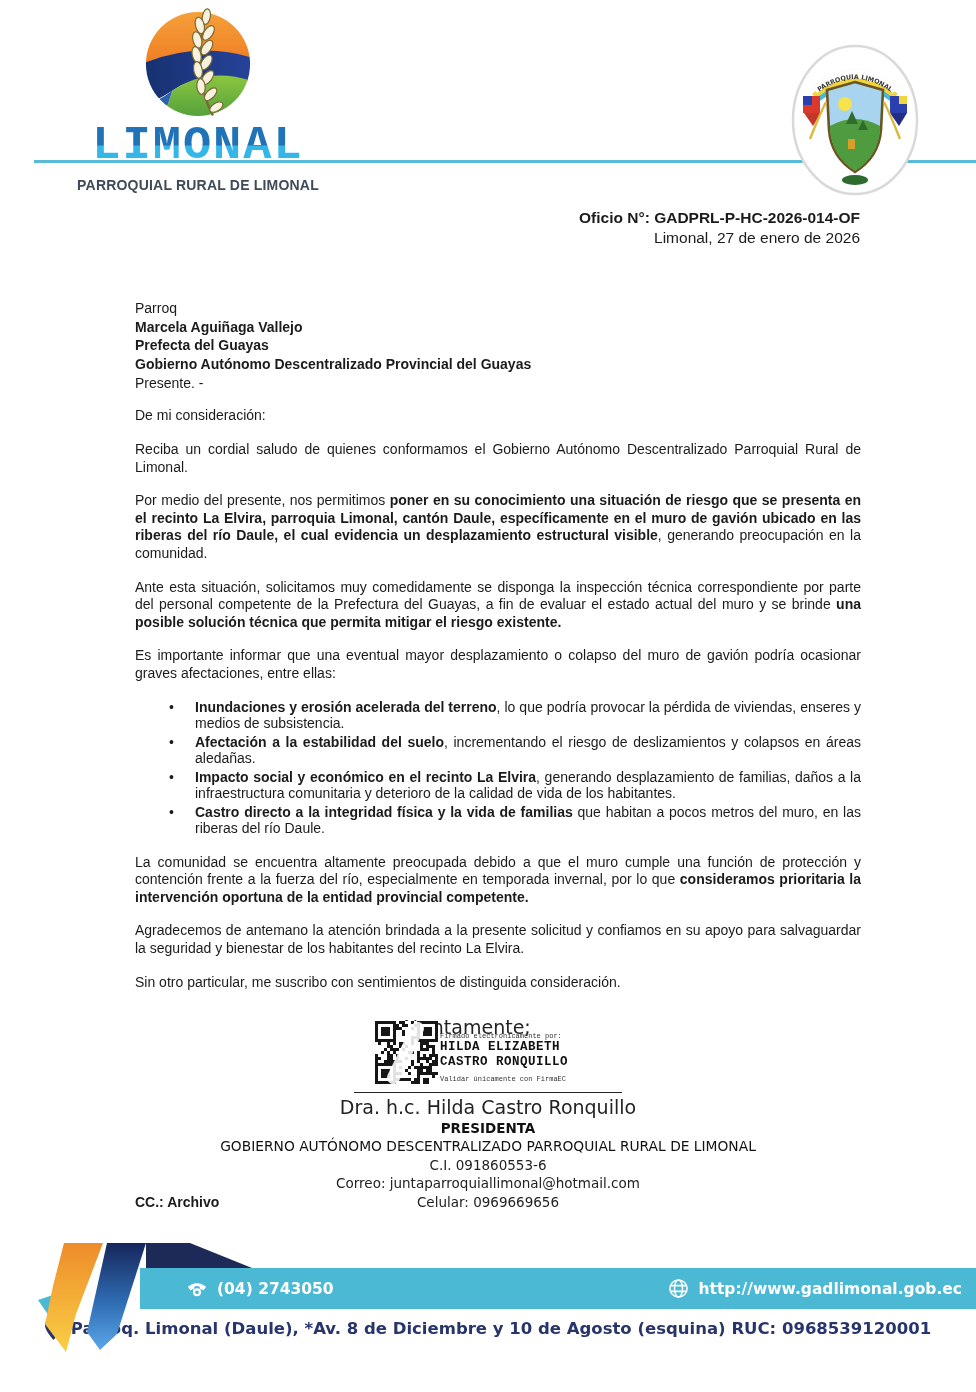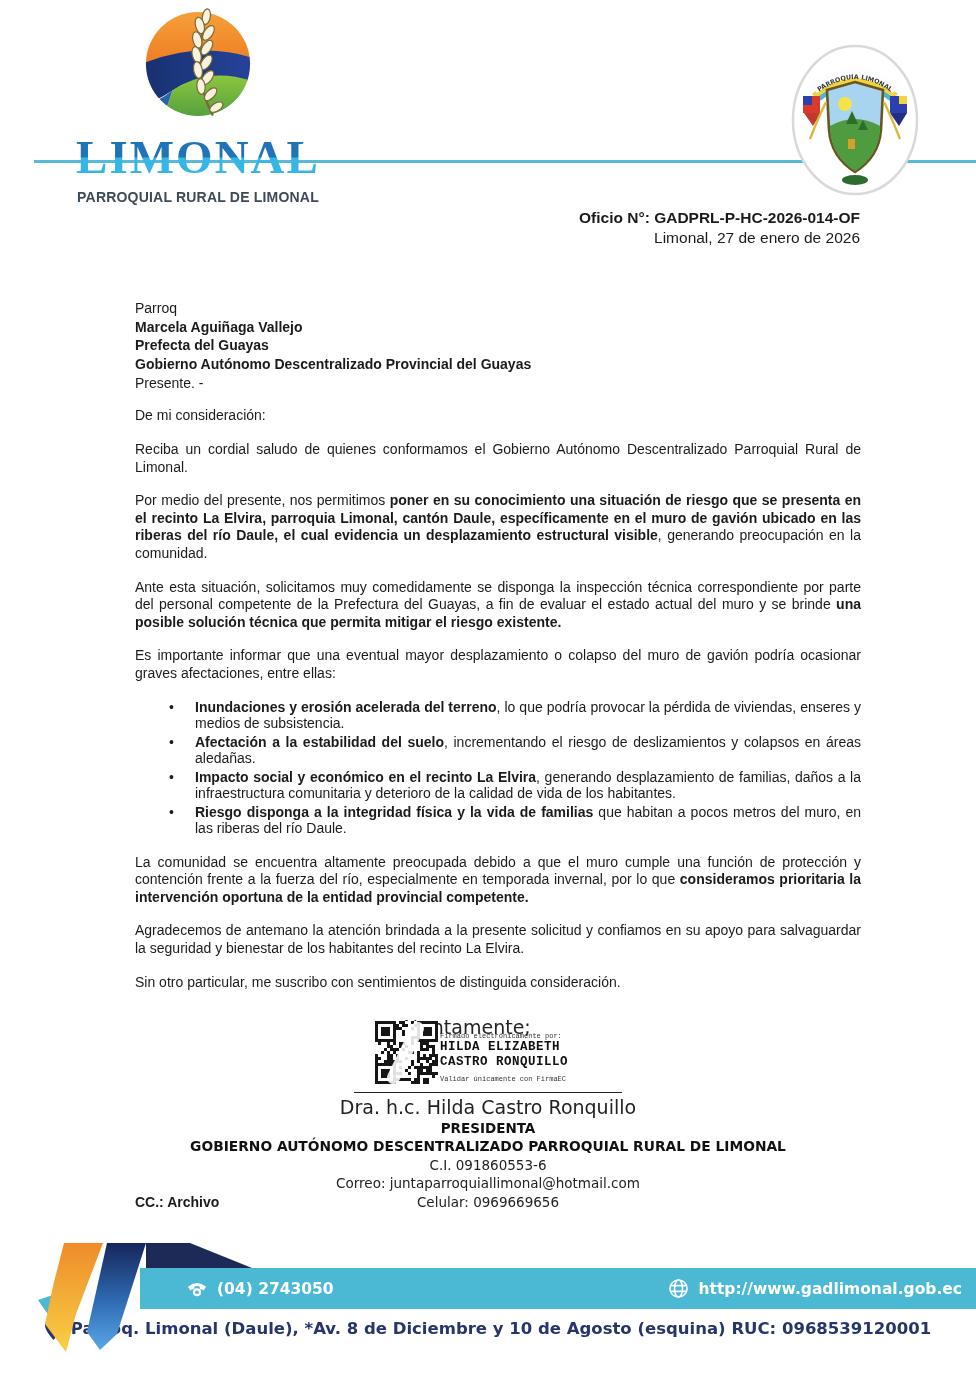--- a/index.html
+++ b/index.html
@@ -3,23 +3,23 @@
 <meta charset="utf-8">
 <style>
   html,body{margin:0;padding:0;background:#e8e8e8;}
   .page{position:relative;width:976px;height:1392px;background:#fff;margin:0 auto;
         font-family:"Liberation Sans",sans-serif;color:#1b1b1b;overflow:hidden;}
 
   
   .brand-rule{position:absolute;left:34px;right:0;top:160px;height:3px;background:#57bad7;z-index:1;}
   .logo-block{position:absolute;left:46px;top:8px;width:304px;text-align:center;z-index:2;}
   .logo-graphic{display:block;margin:0 auto;}
-  .wordmark{font-family:Liberation Serif, serif;font-weight:800;font-size:47px;letter-spacing:2px;line-height:1;
+  .wordmark{font-family:Liberation Mono, monospace;font-weight:800;font-size:47px;letter-spacing:2px;line-height:1;
             background:linear-gradient(180deg,#1f73b6 48%,#35b6e8 52%);
-            -webkit-background-clip:text;background-clip:text;color:transparent;margin-top:14px;}
+            -webkit-background-clip:text;background-clip:text;color:transparent;margin-top:2px;}
   .logo-sub{font-size:14px;font-weight:700;color:#3e4a57;line-height:1.42;margin-top:7px;letter-spacing:.2px;}
   .emblem{position:absolute;left:790px;top:44px;z-index:3;}
 
   .oficio{position:absolute;right:116px;top:208px;text-align:right;font-size:15.5px;line-height:1.32;z-index:2;}
   .oficio .num{font-weight:bold;}
 
   
   .letter{position:absolute;left:135px;top:299px;width:726px;font-size:14px;line-height:17.6px;text-align:justify;}
   .recipient{line-height:18.7px;margin:0 0 14px 0;text-align:left;}
   .recipient .b{font-weight:bold;}
@@ -38,21 +38,21 @@
   .qr i{position:absolute;width:3px;height:3px;background:#161616;}
   .qr::after{content:"";position:absolute;left:24px;top:-2px;width:13px;height:68px;background:rgba(255,255,255,.88);
              transform:rotate(26deg);border-radius:7px;}
   .stamp-text{position:absolute;left:112px;top:20px;text-align:left;font-family:"Liberation Mono",monospace;z-index:3;}
   .stamp-tiny{font-size:7px;color:#333;line-height:8px;}
   .stamp-name{font-size:12.5px;font-weight:bold;color:#111;line-height:15px;letter-spacing:.5px;}
   .stamp-gap{height:5px;}
   .sig-line{width:268px;margin:2px auto 3px auto;border-top:1.6px solid #222;}
   .sig-name{font-size:19px;color:#222;}
   .sig-title{font-size:13.5px;font-weight:bold;color:#111;margin-top:2px;}
-  .sig-org{font-size:13.8px;font-weight:bold;color:#111;margin-top:2px;}
+  .sig-org{font-size:13.8px;font-weight:normal;color:#111;margin-top:2px;}
   .sig-small{font-size:13.5px;color:#222;margin-top:2.5px;}
   .cc{position:absolute;left:135px;top:1194px;font-size:14px;font-weight:bold;}
 
   
   .footer-bar{position:absolute;left:140px;right:0;top:1268px;height:41px;background:#4bb8d4;z-index:1;
               display:flex;align-items:center;justify-content:space-between;
               padding:0 14px 0 46px;box-sizing:border-box;
               color:#fff;font-family:"DejaVu Sans",sans-serif;font-weight:bold;font-size:15.5px;}
   .bar-item{display:flex;align-items:center;gap:9px;white-space:nowrap;}
   .ribbon{position:absolute;left:38px;top:1240px;z-index:2;}
@@ -170,21 +170,21 @@
     <p><span>Por medio del presente, nos permitimos </span><span class="bold">poner en su conocimiento una situación de riesgo que se presenta en el recinto La Elvira, parroquia Limonal, cantón Daule, específicamente en el muro de gavión ubicado en las riberas del río Daule, el cual evidencia un desplazamiento estructural visible</span><span>, generando preocupación en la comunidad.</span></p>
 
     <p><span>Ante esta situación, solicitamos muy comedidamente se disponga la inspección técnica correspondiente por parte del personal competente de la Prefectura del Guayas, a fin de evaluar el estado actual del muro y se brinde </span><span class="bold">una posible solución técnica que permita mitigar el riesgo existente.</span></p>
 
     <p>Es importante informar que una eventual mayor desplazamiento o colapso del muro de gavión podría ocasionar graves afectaciones, entre ellas:</p>
 
     <ul class="risks">
       <li><span class="bold">Inundaciones y erosión acelerada del terreno</span><span>, lo que podría provocar la pérdida de viviendas, enseres y medios de subsistencia.</span></li>
       <li><span class="bold">Afectación a la estabilidad del suelo</span><span>, incrementando el riesgo de deslizamientos y colapsos en áreas aledañas.</span></li>
       <li><span class="bold">Impacto social y económico en el recinto La Elvira</span><span>, generando desplazamiento de familias, daños a la infraestructura comunitaria y deterioro de la calidad de vida de los habitantes.</span></li>
-      <li><span class="bold">Riesgo disponga a la integridad física y la vida de familias</span><span> que habitan a pocos metros del muro, en las riberas del río Daule.</span></li>
+      <li><span class="bold">Castro directo a la integridad física y la vida de familias</span><span> que habitan a pocos metros del muro, en las riberas del río Daule.</span></li>
     </ul>
 
     <p><span>La comunidad se encuentra altamente preocupada debido a que el muro cumple una función de protección y contención frente a la fuerza del río, especialmente en temporada invernal, por lo que </span><span class="bold">consideramos prioritaria la intervención oportuna de la entidad provincial competente.</span></p>
 
     <p>Agradecemos de antemano la atención brindada a la presente solicitud y confiamos en su apoyo para salvaguardar la seguridad y bienestar de los habitantes del recinto La Elvira.</p>
 
     <p>Sin otro particular, me suscribo con sentimientos de distinguida consideración.</p>
   </div>
 
   <div class="sig">

